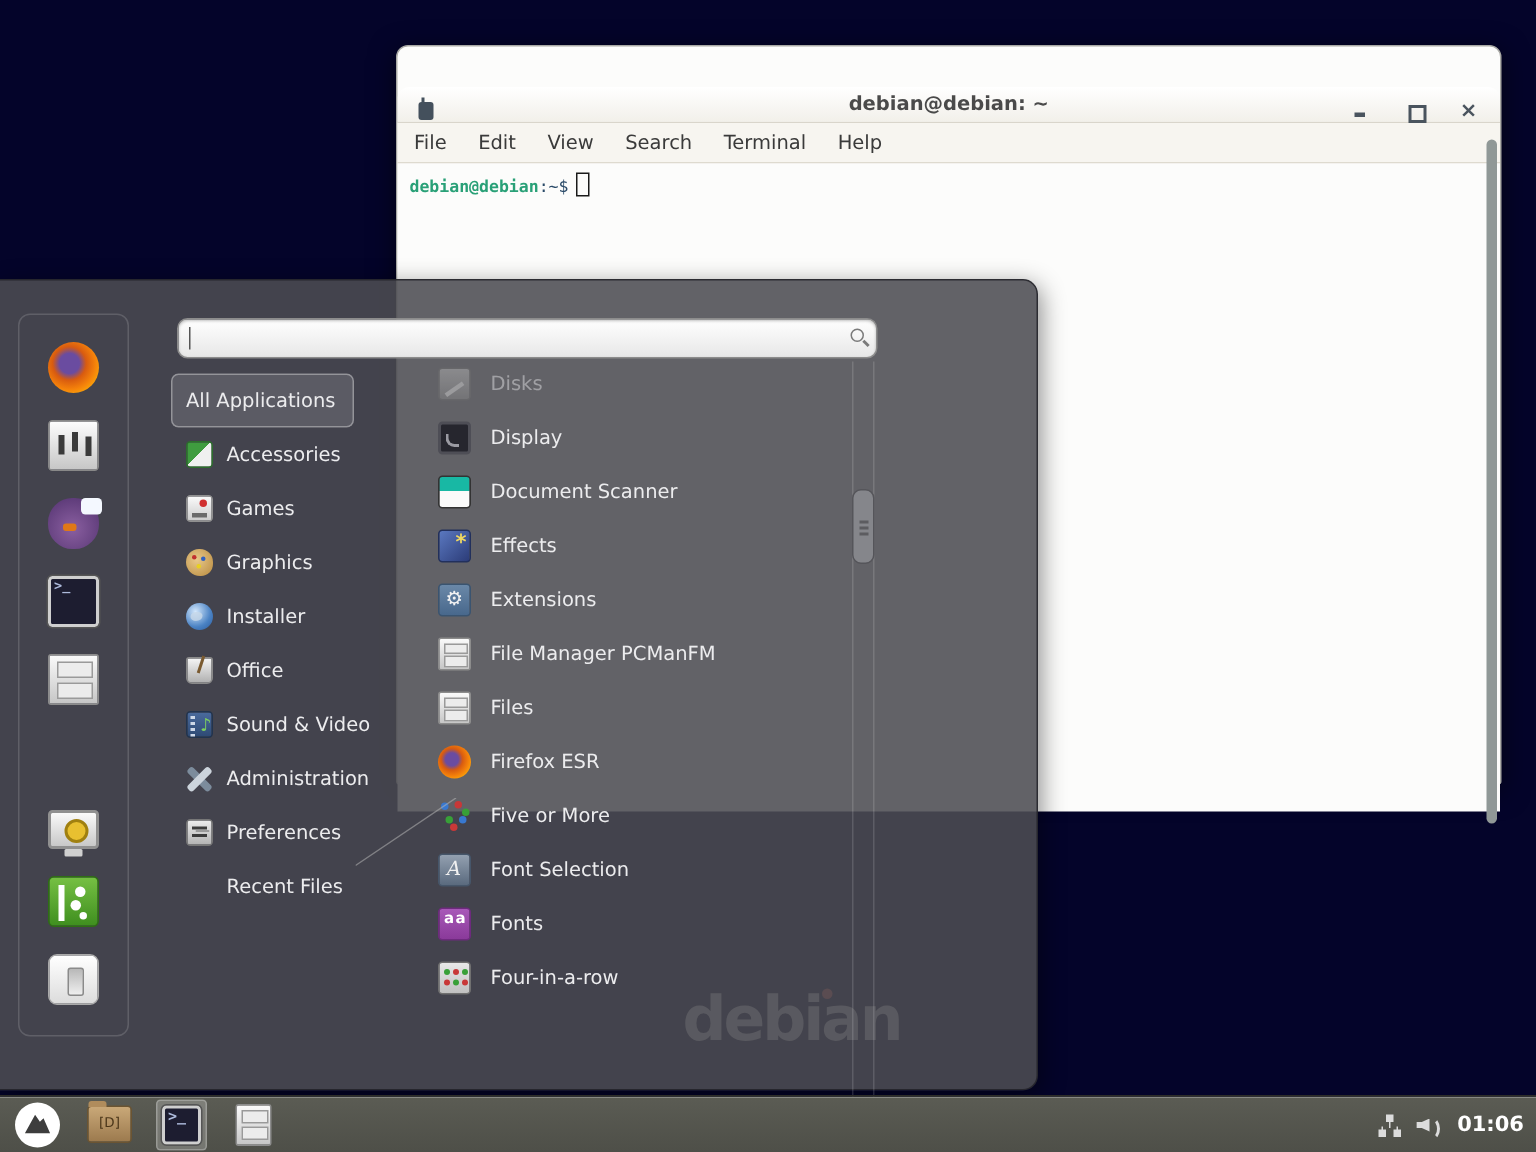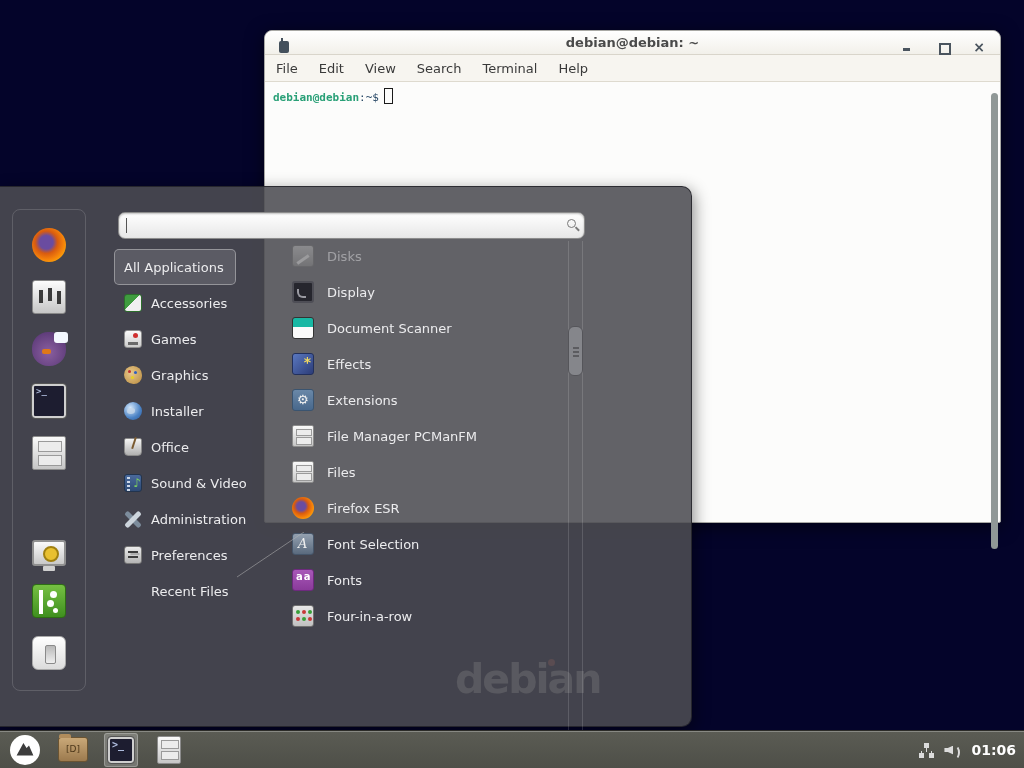--- a/index.html
+++ b/index.html
@@ -13,21 +13,21 @@
                letter-spacing:-2px; color:#b6b6c0; }
   .watermark-dot { position:absolute; left:64%; top:4px; width:7px; height:7px;
                    border-radius:50%; background:#b84848; }
 
   
   .term-win { position:absolute; left:264px; top:30px; width:737px; height:493px;
               background:#fcfcfb; border:1px solid #a9a9a5; border-radius:8px 8px 2px 2px;
               box-shadow:0 4px 18px rgba(0,0,0,.55); }
   .titlebar { height:24px; display:flex; align-items:center; position:relative;
               background:linear-gradient(#ffffff,#f2f0ea); border-bottom:1px solid #d9d5cb;
-              border-radius:8px 8px 0 0; }
+              border-radius:8px 8px 0 0;margin-top:27px; }
   .win-icon { position:absolute; left:14px; top:10px; width:10px; height:12px;
               background:#44505c; border-radius:2px; }
   .win-icon::after { content:""; position:absolute; left:2px; top:-3px; width:2px; height:3px; background:#44505c; }
   .win-title { flex:1; text-align:center; font-size:13px; font-weight:bold; color:#4a4a4a; }
   .win-controls { position:absolute; right:14px; top:0; height:32px; display:flex; align-items:center; gap:22px; }
   .wc { width:14px; height:14px; position:relative; cursor:default; }
   .wc-min::after { content:""; position:absolute; left:3px; top:8px; width:7px; height:3px; background:#4a545e; }
   .wc-max::after { content:""; position:absolute; left:3px; top:3px; width:8px; height:8px;
                    border:2px solid #4a545e; }
   .wc-close { font-size:14px; font-weight:bold; color:#4a545e; line-height:14px; text-align:center; }
@@ -355,20 +355,24 @@
         </div>
         <div class="app-row">
           <span class="ic files-icon"></span>
           <span>Files</span>
         </div>
         <div class="app-row">
           <span class="ic firefox-icon"></span>
           <span>Firefox ESR</span>
         </div>
         <div class="app-row">
+          <span class="ic five-or-more-icon"></span>
+          <span>Five or More</span>
+        </div>
+        <div class="app-row">
           <span class="ic font-selection-icon"></span>
           <span>Font Selection</span>
         </div>
         <div class="app-row">
           <span class="ic fonts-icon"></span>
           <span>Fonts</span>
         </div>
         <div class="app-row">
           <span class="ic four-in-a-row-icon"></span>
           <span>Four-in-a-row</span>

